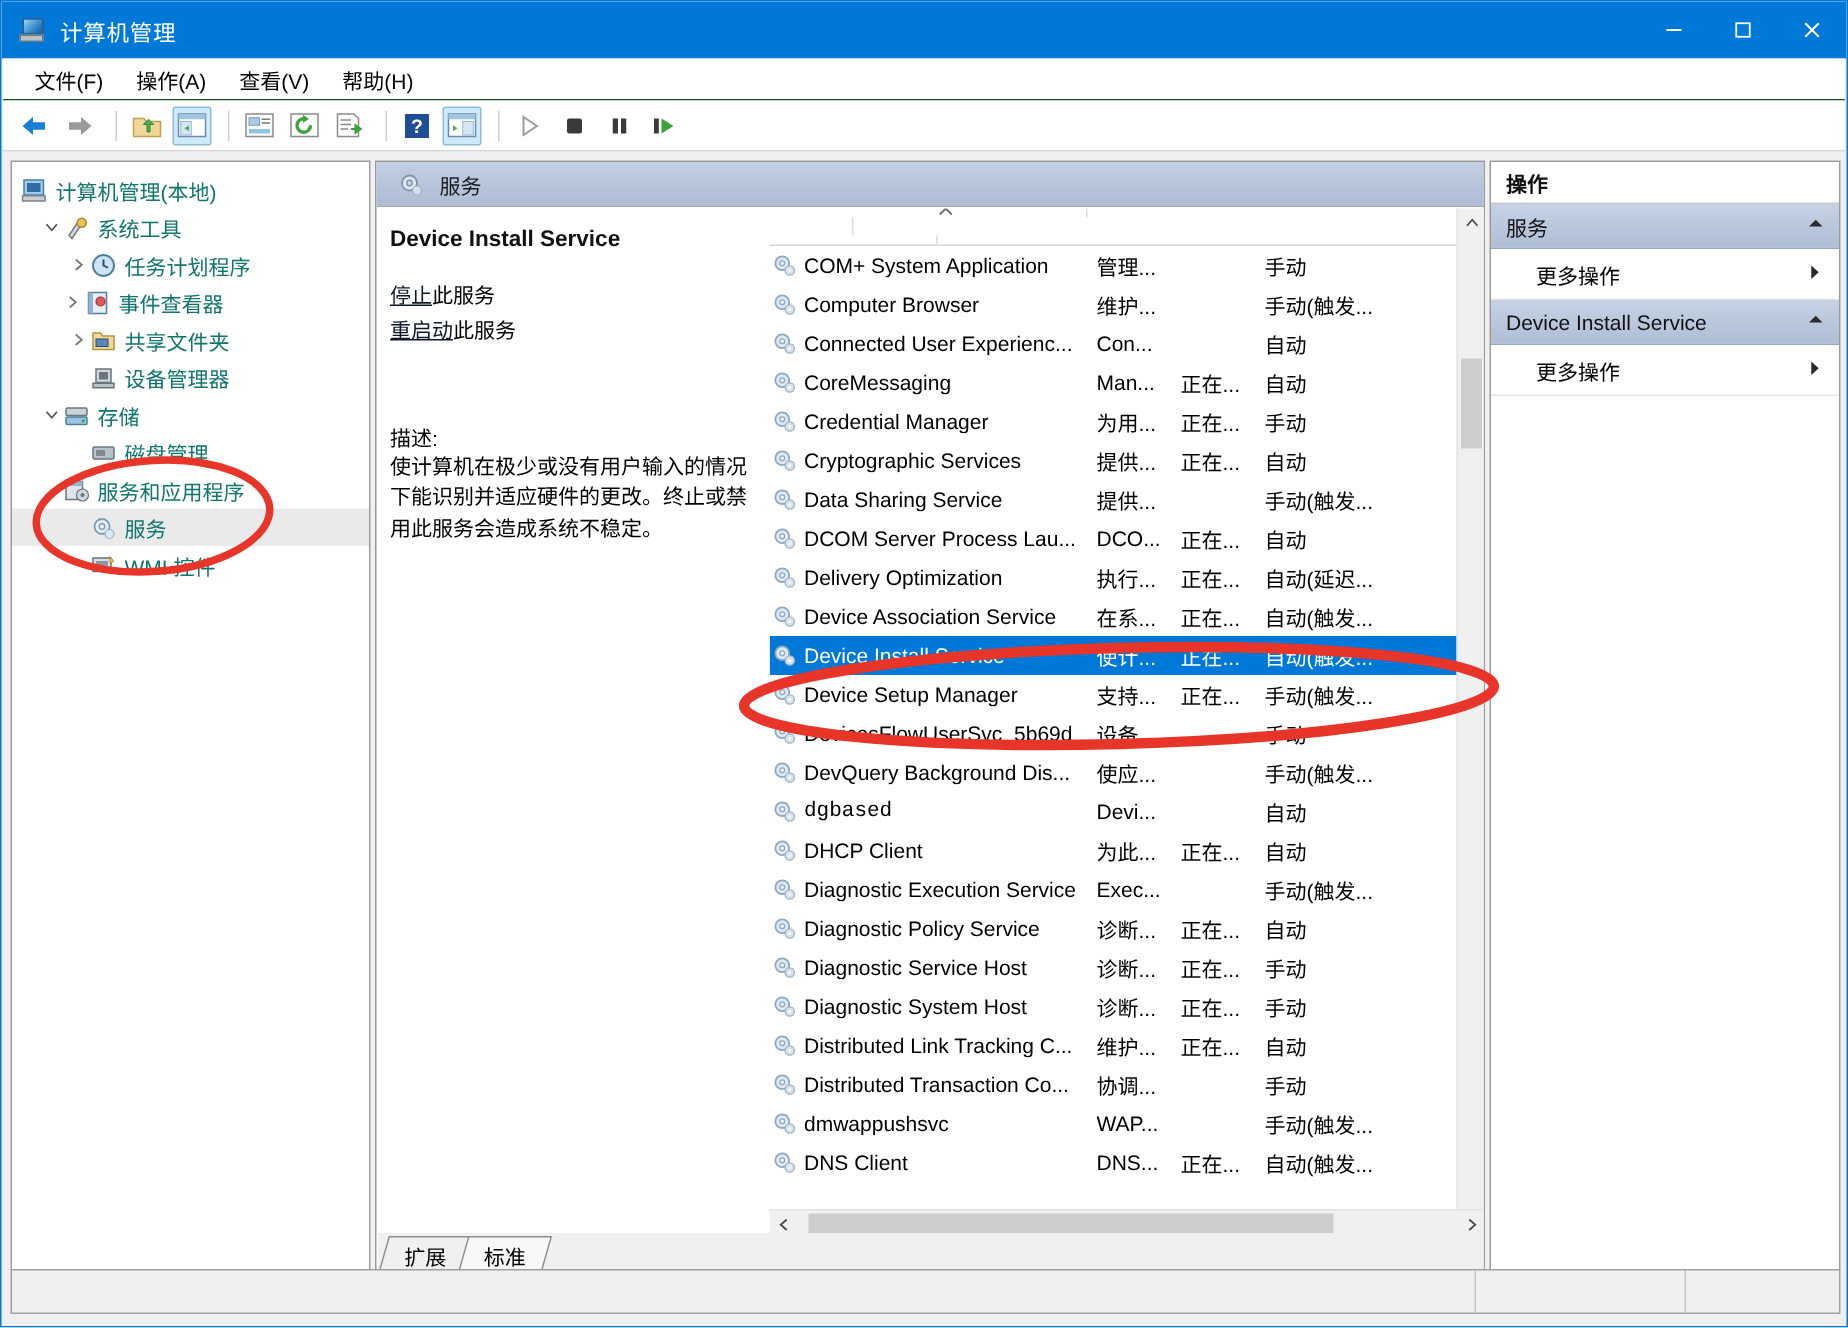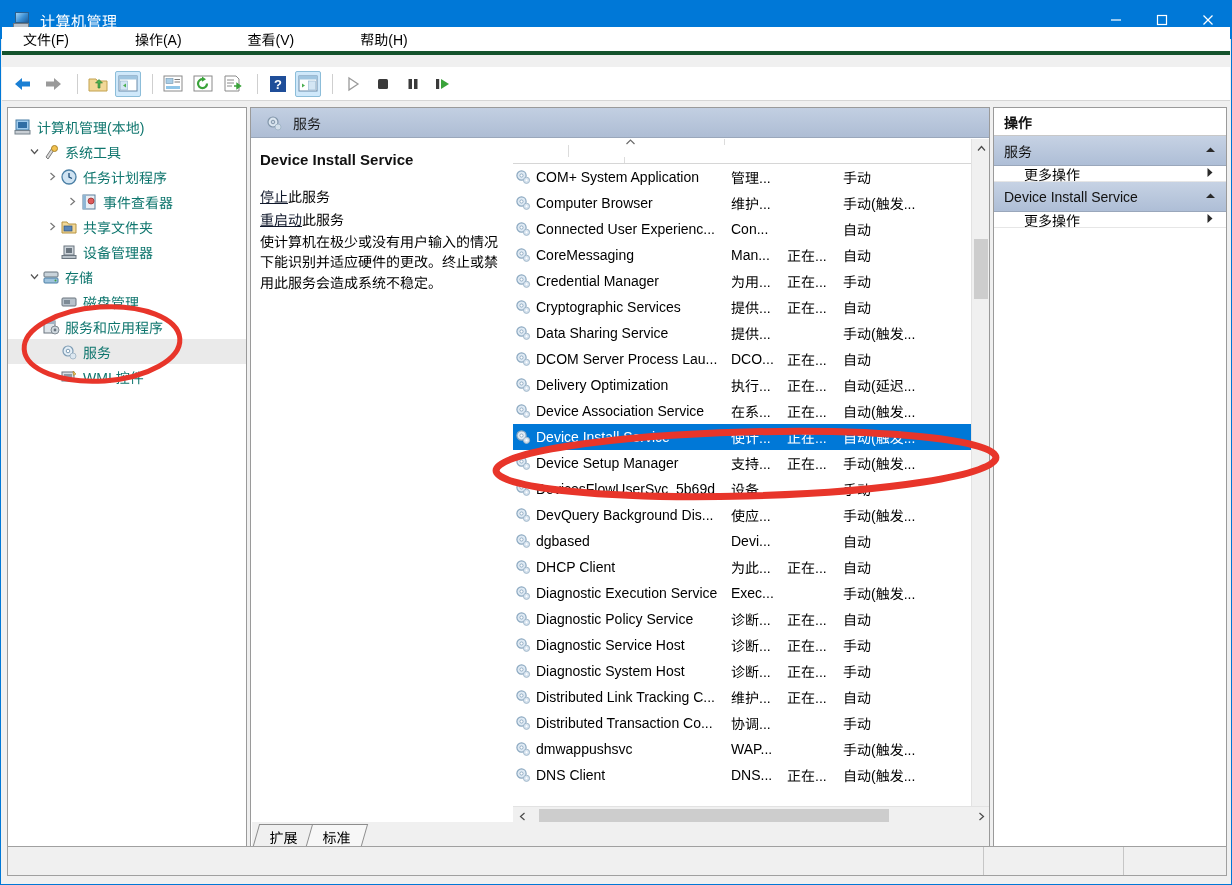--- a/index.html
+++ b/index.html
@@ -44,25 +44,24 @@
     position: absolute; right: 0; top: 0; height: 38px; display: flex;
   }
   .win-btn {
     width: 46px; height: 38px; display: flex; align-items: center; justify-content: center;
     color: #fff;
   }
   .win-btn svg { display: block; }
 
   
   #menubar {
-    position: absolute; left: 1px; top: 26px; width: 1228px; height: 28px;
+    position: absolute; left: 1px; top: 38px; width: 1228px; height: 28px;
     background: #ffffff;
     display: flex; align-items: center; padding-left: 10px;
-    border-bottom: 4px solid #14532d;
-    gap: 44px;
+    border-bottom: 1px solid #14532d;
   }
   .menu-item {
     font-size: 14px; color: #000; padding: 4px 11px; white-space: nowrap;
   }
 
   
   #toolbar {
     position: absolute; left: 1px; top: 66px; width: 1228px; height: 34px;
     background: #ffffff;
     display: flex; align-items: center; padding-left: 8px;
@@ -205,21 +204,21 @@
     font-size: 14px; font-weight: bold; color: #111;
     border-bottom: 1px solid #c8c8c8; background: #ffffff;
   }
   .act-group {
     height: 30px; display: flex; align-items: center; justify-content: space-between;
     padding: 0 10px 0 10px; font-size: 14px; color: #111;
     background: linear-gradient(180deg,#c6d2e4 0%, #aebed6 100%);
     border-bottom: 1px solid #9aa7bb;
   }
   .act-item {
-    height: 16px; display: flex; align-items: center; justify-content: space-between;
+    height: 34px; display: flex; align-items: center; justify-content: space-between;
     padding: 0 12px 0 30px; font-size: 14px; color: #000;
     border-bottom: 1px solid #e6e6e6;
   }
   .caret-up { font-size: 10px; color: #2a2a2a; }
   .caret-right { font-size: 11px; color: #2a2a2a; }
 
   
   #statusbar {
     position: absolute; left: 6px; bottom: 8px; width: 1220px; height: 30px;
     background: #f0f0f0; border: 1px solid #a0a0a0; display: flex;
@@ -401,21 +400,21 @@
         </div>
         <div class="tree-icon">
           <svg width="18" height="18" viewBox="0 0 18 18">
               <circle cx="9" cy="9" r="7" fill="#cfe3f2" stroke="#4a7fa5" stroke-width="1.3"></circle>
               <path d="M9 5 L9 9 L12 10.5" fill="none" stroke="#1f4e79" stroke-width="1.3"></path>
             </svg>
         </div>
         <span>任务计划程序</span>
       </div>
 
-      <div class="tree-row" style="padding-left:56px">
+      <div class="tree-row" style="padding-left:32px">
         <div class="twisty">
           <svg width="9" height="9" viewBox="0 0 9 9">
               <path d="M2.5 1 L6.5 4.5 L2.5 8" fill="none" stroke="#777" stroke-width="1.2"></path>
             </svg>
         </div>
         <div class="tree-icon">
           <svg width="18" height="18" viewBox="0 0 18 18">
               <rect x="3" y="2" width="12" height="14" fill="#e8eef4" stroke="#5a7e9b"></rect>
               <rect x="3" y="2" width="3" height="14" fill="#8fb6d4"></rect>
               <circle cx="11" cy="8" r="3" fill="#e05a5a" stroke="#9a2f2f" stroke-width=".8"></circle>
@@ -527,20 +526,21 @@
       </div>
 
       <div id="detail-pane">
         <div id="detail-title">Device Install Service</div>
         <div class="detail-link-row">
           <span class="detail-link">停止</span><span>此服务</span>
         </div>
         <div class="detail-link-row">
           <span class="detail-link">重启动</span><span>此服务</span>
         </div>
+        <div id="detail-desc-label">描述:</div>
         <div id="detail-desc-body">使计算机在极少或没有用户输入的情况下能识别并适应硬件的更改。终止或禁用此服务会造成系统不稳定。</div>
       </div>
 
       <div id="list-pane">
         <div id="list-header">
           <div class="col-h" style="width:212px">名称</div>
           <div class="col-h" style="width:56px">描述</div>
           <div class="col-h" style="width:56px">状态</div>
           <div class="col-h" style="width:112px">启动类型</div>
           <div class="sort-caret">
@@ -740,21 +740,21 @@
                     <circle cx="11.5" cy="11.3" r="3.1" fill="#d6e3ef" stroke="#9cb3c6" stroke-width=".9"></circle>
                     <circle cx="11.5" cy="11.3" r="1" fill="#ffffff"></circle>
                   </svg></span>
                 <span>DevQuery Background Dis...</span>
               </div>
               <div class="cell" style="width: 56px;">使应...</div>
               <div class="cell" style="width: 56px;"></div>
               <div class="cell" style="width: 110px;">手动(触发...</div>
             </div>
             <div class="svc-row">
-              <div class="cell-name" style="width: 212px;">
+              <div class="cell-name" style="width: 212px; font-family: Liberation Mono, monospace;">
                 <span class="gear"><svg width="17" height="16" viewBox="0 0 17 16">
                     <circle cx="6.5" cy="6.5" r="4.6" fill="#dfeaf4" stroke="#8ba8c0" stroke-width="1.2"></circle>
                     <circle cx="6.5" cy="6.5" r="1.6" fill="#ffffff" stroke="#8ba8c0" stroke-width=".9"></circle>
                     <circle cx="11.5" cy="11.3" r="3.1" fill="#d6e3ef" stroke="#9cb3c6" stroke-width=".9"></circle>
                     <circle cx="11.5" cy="11.3" r="1" fill="#ffffff"></circle>
                   </svg></span>
                 <span>dgbased</span>
               </div>
               <div class="cell" style="width: 56px;">Devi...</div>
               <div class="cell" style="width: 56px;"></div>

